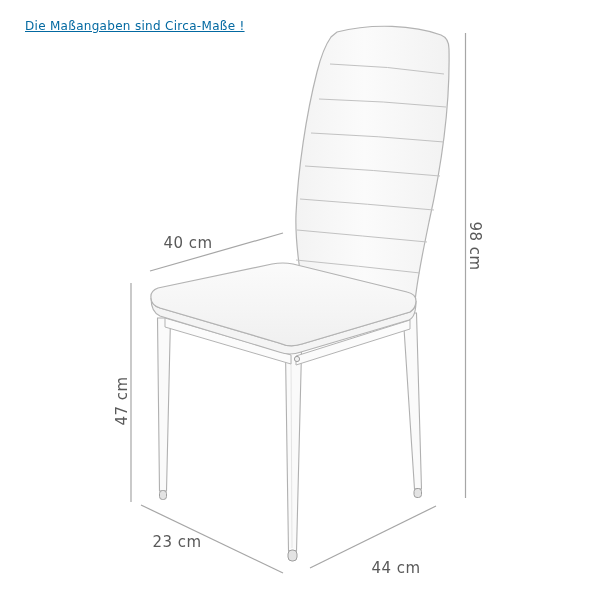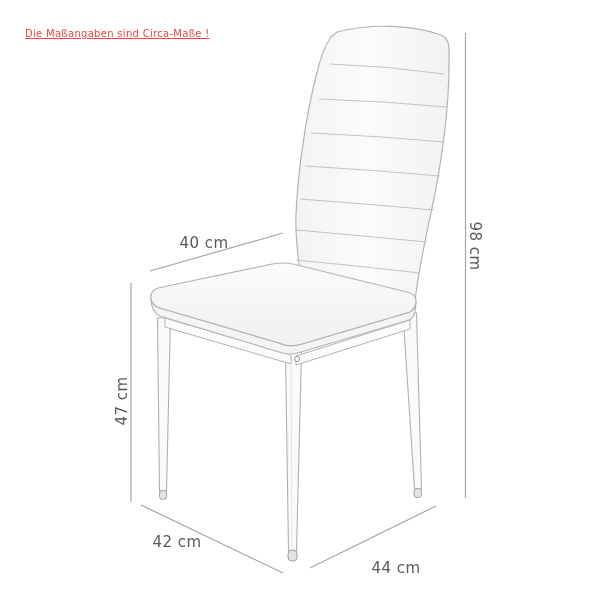--- a/index.html
+++ b/index.html
@@ -13,24 +13,24 @@
   }
   .stage {
     position: relative;
     width: 600px;
     height: 600px;
     background: #ffffff;
   }
   .title {
     position: absolute;
     left: 25px;
-    top: 28px;
-    font-size: 10px;
+    top: 19px;
+    font-size: 12px;
     letter-spacing: 0.3px;
-    color: #ef4444;
+    color: #0369a1;
     text-decoration: underline;
     white-space: nowrap;
   }
   .chair-svg {
     position: absolute;
     left: 0;
     top: 0;
   }
   .dim-label {
     position: absolute;
@@ -125,23 +125,23 @@
 
     <g stroke="#a6a6a6" stroke-width="1.2" fill="none">
       <line x1="150" y1="271" x2="283" y2="233"></line>
       <line x1="131" y1="283" x2="131" y2="502"></line>
       <line x1="465.5" y1="33" x2="465.5" y2="498"></line>
       <line x1="141" y1="505" x2="283" y2="573"></line>
       <line x1="310" y1="568" x2="436" y2="506"></line>
     </g>
   </svg>
 
-  <span class="dim-label" style="left:204px; top:243px;">40 cm</span>
+  <span class="dim-label" style="left:188px; top:243px;">40 cm</span>
 
   <span class="dim-label rot-cw" style="left:475px; top:246px;">98 cm</span>
 
   <span class="dim-label rot-ccw" style="left:122px; top:401px;">47 cm</span>
 
-  <span class="dim-label" style="left:177px; top:542px;">42 cm</span>
+  <span class="dim-label" style="left:177px; top:542px;">23 cm</span>
 
   <span class="dim-label" style="left:396px; top:568px;">44 cm</span>
 
 </div>
 
 </body></html>

